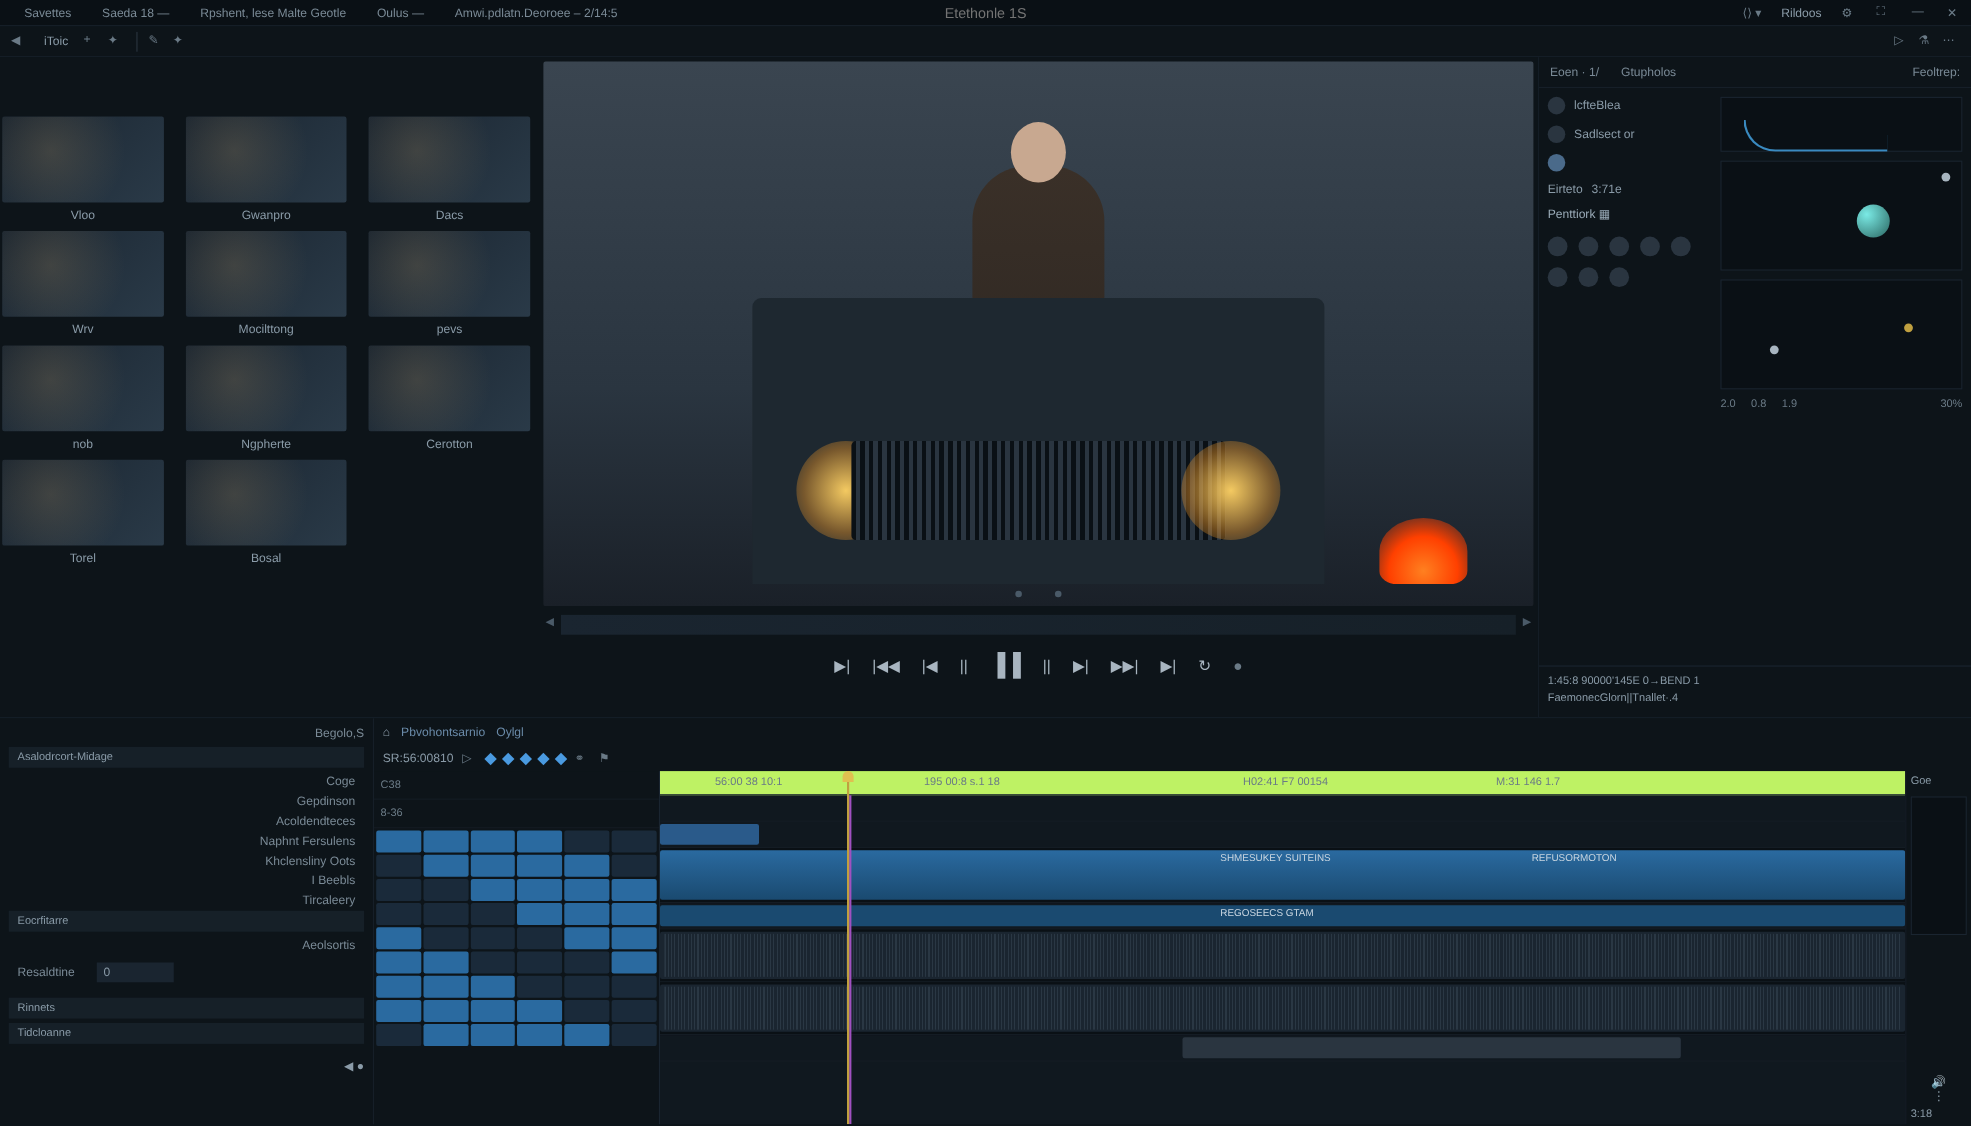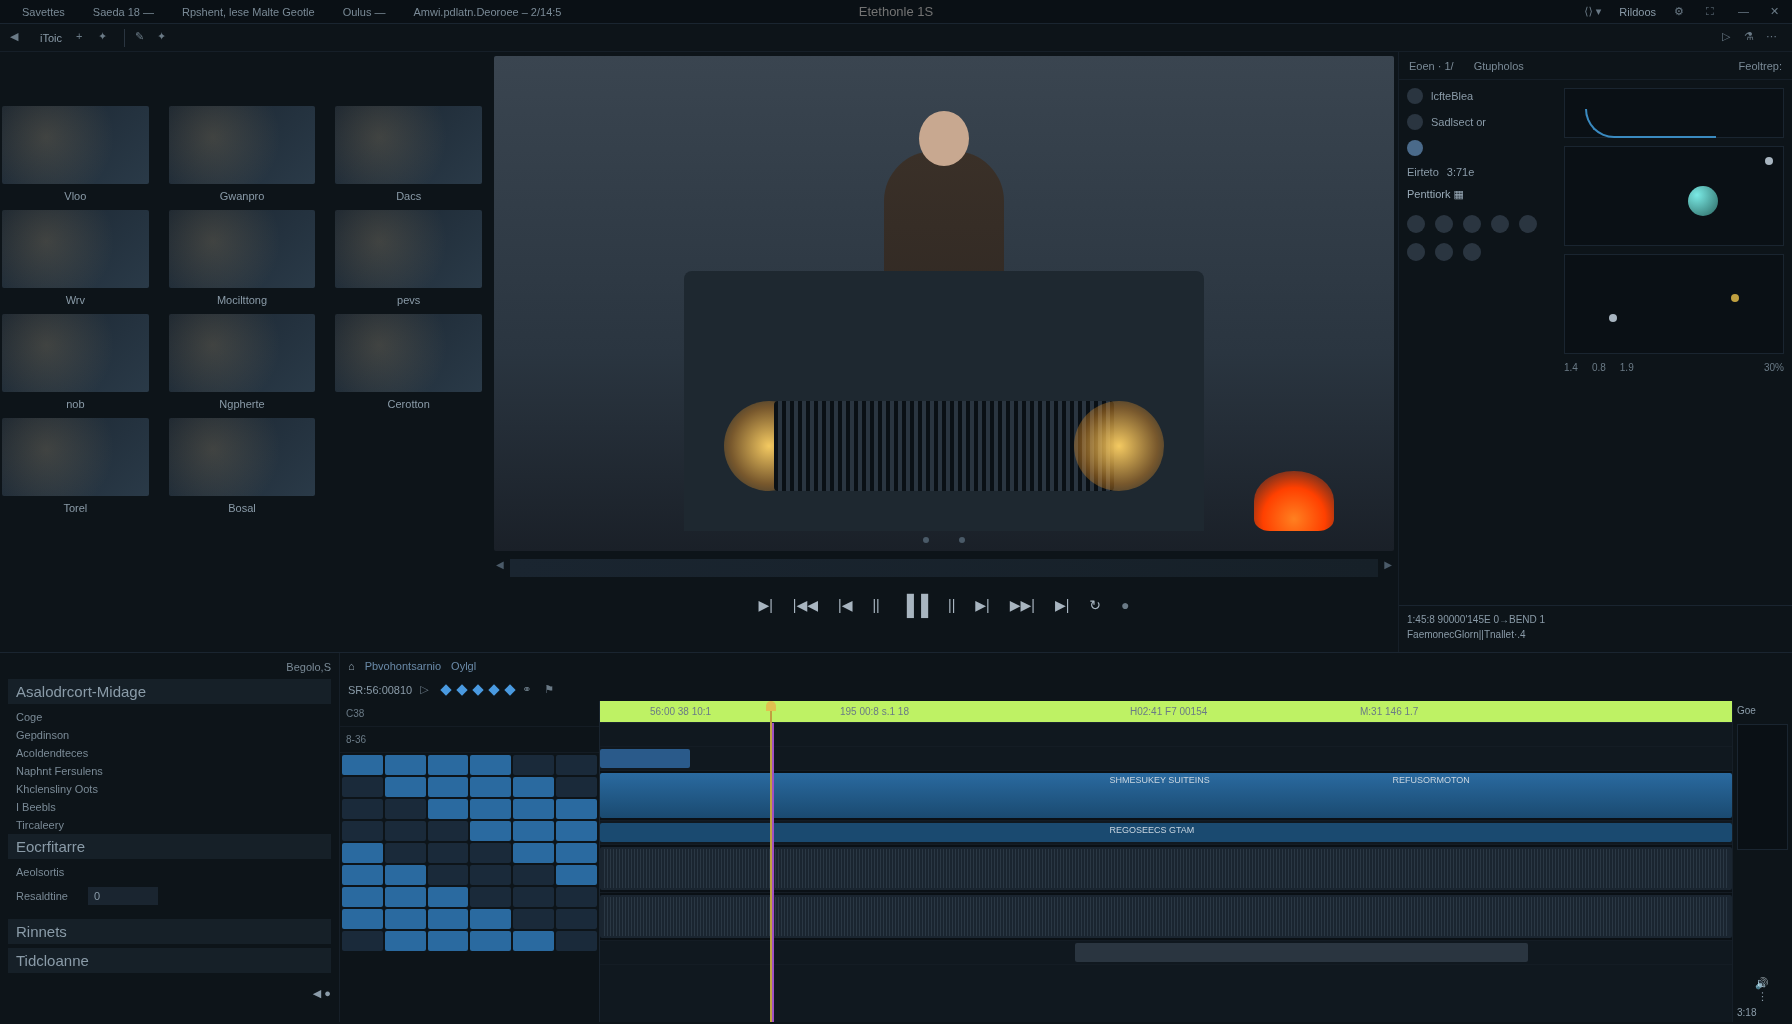--- a/index.html
+++ b/index.html
@@ -61,22 +61,22 @@
 .graph .curve { position:absolute; left:20px; top:20px; width:60%; height:60%; border-left:2px solid #3a8ac0; border-bottom:2px solid #3a8ac0; border-radius:0 0 0 40px; }
 .graph .ball { position:absolute; right:30%; top:40%; width:30px; height:30px; background:radial-gradient(circle at 30% 30%,#7aeae5,#2a6560); border-radius:50%; }
 .graph .dot { position:absolute; width:8px; height:8px; background:#a8b5c0; border-radius:50%; }
 .params { display:flex; gap:14px; font-size:10px; color:#6a7a86; }
 .insp-foot { border-top:1px solid #1a2530; padding:8px; font-size:10px; }
 .insp-foot .row { display:flex; justify-content:flex-start; margin-bottom:4px; }
 
 .lower { display:flex; height:370px; border-top:1px solid #1a2530; }
 .prop-panel { width:340px; background:#0d1419; padding:8px; border-right:1px solid #161f28; }
 .prop-panel .hdr { text-align:right; color:#7a8a96; padding-bottom:6px; }
-.prop-panel .section { background:#162028; padding:4px 8px; margin-bottom:4px; font-size:15px; }
-.prop-panel .item { padding:3px 8px; font-size:11px; color:#7a8a96; cursor:pointer; }
+.prop-panel .section { background:#162028; padding:4px 8px; margin-bottom:4px; font-size:10px; }
+.prop-panel .item { padding:3px 8px; font-size:11px; color:#7a8a96; cursor:pointer;text-align:right; }
 .prop-panel .field { display:flex; align-items:center; margin-top:6px;gap:12px; }
 .prop-panel .field input { background:#1a2530; border:none; color:#8a9ba8; padding:3px 6px; width:70px; font-size:11px; }
 
 .timeline { flex:1; background:#0d1419; display:flex; flex-direction:column; position:relative; }
 .tl-head { height:26px; display:flex; align-items:center; padding:0 8px; gap:10px; }
 .tl-head .name { color:#6a8aa8; font-size:11px; }
 .tl-tools { height:22px; display:flex; align-items:center; gap:8px; padding:0 8px; }
 .tl-tools .diamond { width:8px; height:8px; background:#4a9ae0; transform:rotate(45deg); cursor:pointer; }
 .tl-tools .tico { width:14px; height:14px; color:#6a7a86; cursor:pointer; }
 .tracks-wrap { flex:1; display:flex; }
@@ -259,21 +259,21 @@
           </div>
         <div class="graph">
             <div class="ball"></div>
             <div class="dot" style="right:10px;top:10px"></div>
           </div>
         <div class="graph">
             <div class="dot" style="left:20%;top:60%"></div>
             <div class="dot" style="right:20%;top:40%;background:#c0a040"></div>
           </div>
         <div class="params">
-          <span>1.4</span>
+          <span>2.0</span>
           <span>0.8</span>
           <span>1.9</span>
           <span style="margin-left:auto">30%</span>
         </div>
       </div>
     </div>
     <div class="insp-foot">
       <div class="row">
           <span>1:45:8 900</span>
           <span>00'145E 0</span>

